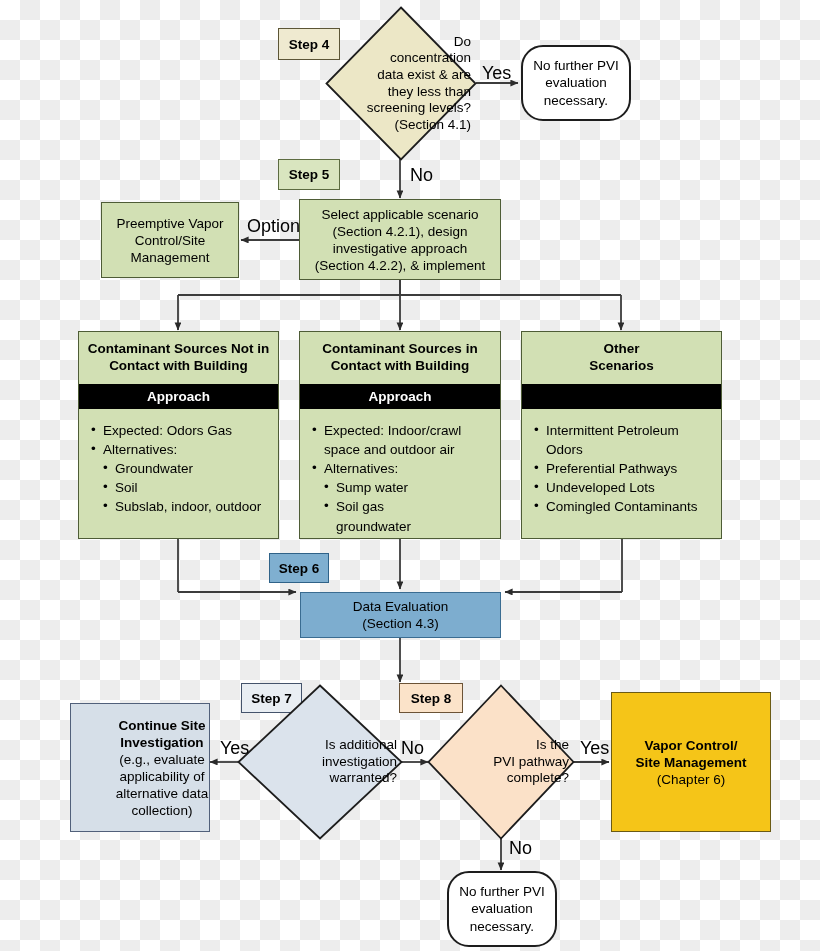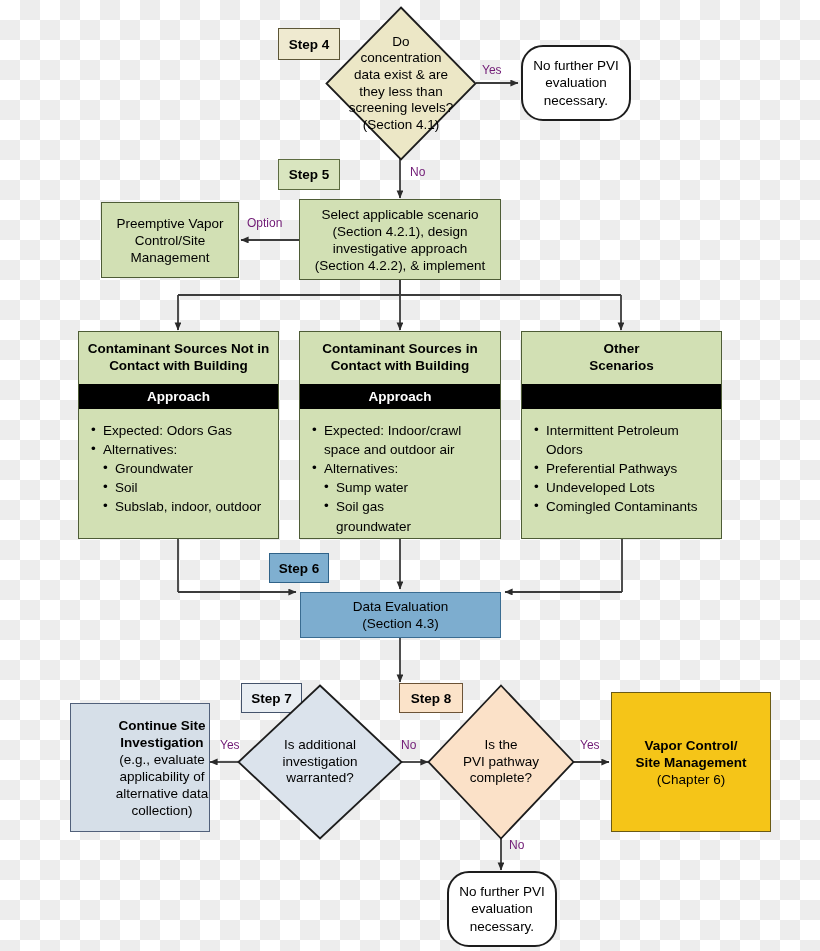--- a/index.html
+++ b/index.html
@@ -23,21 +23,21 @@
            font-weight:bold; font-size:13.5px; border:1.6px solid #5b5330; }
   .badge.cream { background:#efead0; border-color:#5c5536; }
   .badge.green { background:#d9e5bf; border-color:#5c6b40; }
   .badge.blue  { background:#7fafd0; border-color:#2f6288; }
   .badge.grey  { background:#e9eef3; border-color:#44536b; }
   .badge.peach { background:#fbe3c9; border-color:#6b5336; }
 
   
   .diamond { position:absolute; }
   .diamond .txt { position:absolute; left:0; right:0; top:50%;
-       transform:translateY(-50%); text-align:center; font-size:13.5px;
+       transform:translateY(-50%); text-align:right; font-size:13.5px;
        line-height:1.24; padding:0 6px; }
 
   
   .rect { position:absolute; border:1.7px solid #3c3c3c; display:flex;
           flex-direction:column; align-items:center; justify-content:center;
           text-align:center; font-size:13.5px; line-height:1.26; }
   .rect.green { background:#d2e0b4; border-color:#4e5c36; }
   .rect.blue  { background:#7dadcf; border-color:#3a6c91; }
   .rect.grey  { background:#d6dfe8; border-color:#51607a; }
   .rect.gold  { background:#f5c518; border-color:#6a5a14; }
@@ -56,21 +56,21 @@
                text-align:center; padding:5px 0; min-height:25px; }
   .card .body { flex:1; padding:12px 10px 8px 12px; font-size:13.5px; line-height:1.42;
                 text-align:left; }
   .card ul { list-style:none; margin:0; padding:0; }
   .card ul li { position:relative; padding-left:12px; }
   .card ul li::before { content:"\2022"; position:absolute; left:0; top:-1px; }
   .card ul ul { margin:0 0 0 12px; }
   .card .cont { padding-left:12px; }
 
   
-  .elabel { position:absolute; font-size:12px; color:#701a75; white-space:nowrap; }
+  .elabel { position:absolute; font-size:18px; color:#000000; white-space:nowrap; }
 
   .b { font-weight:bold; }
 </style>
 </head>
 <body>
 
 <div id="stage">
 
   <svg id="wires" viewBox="0 0 820 951">
     <defs>

